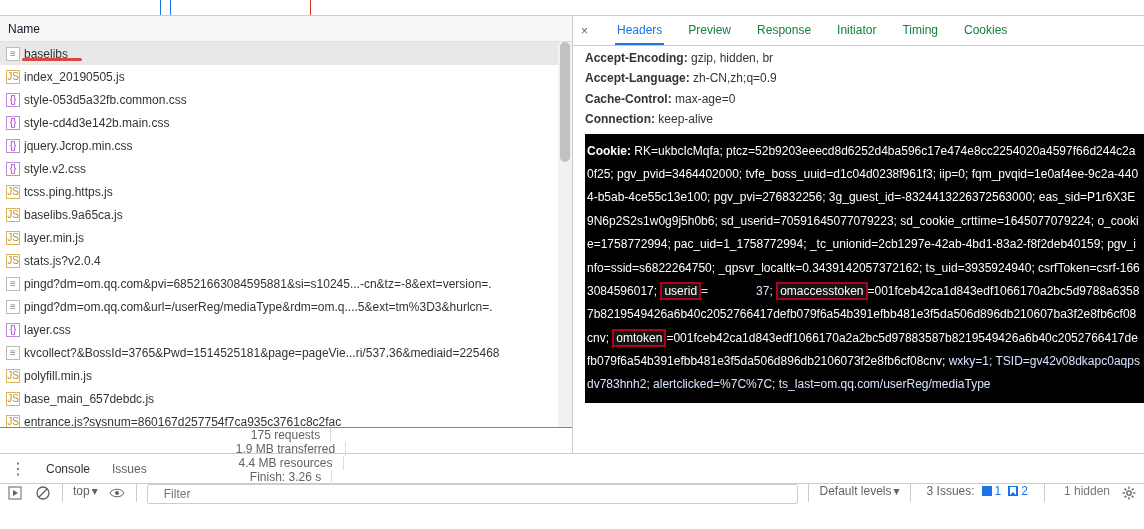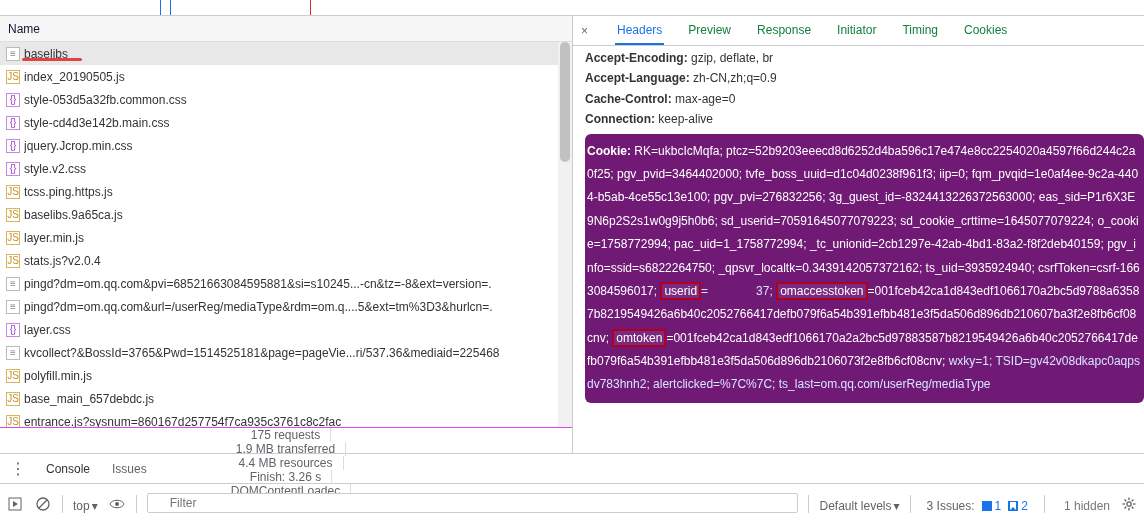--- a/index.html
+++ b/index.html
@@ -29,36 +29,36 @@
 .fi.doc { color:#888; }
 
 .right { flex:1; display:flex; flex-direction:column; min-width:0; }
 .rtabs { height:30px; display:flex; align-items:center; gap:18px; padding:0 8px; border-bottom:1px solid #ccc; }
 .rtabs .close { width:16px; color:#666; cursor:pointer; }
 .rtabs .tab { color:#15803d; cursor:pointer; padding:6px 2px; }
 .rtabs .tab.act { color:#1a73e8; border-bottom:2px solid #1a73e8; }
 
 .headers-body { flex:1; overflow:hidden; padding:2px 0 0 12px; font-family: Menlo, Consolas, monospace; font-size:12px; line-height:1.7; color:#333; }
 .kv .k { font-weight:700; }
-.cookie-block { background:#701a75; color:#fff; padding:6px 4px 6px 2px; margin-top:4px; margin-right:0; line-height:1.95; word-break:break-all;border-radius:6px; }
+.cookie-block { background:#000000; color:#fff; padding:6px 4px 6px 2px; margin-top:4px; margin-right:0; line-height:1.95; word-break:break-all; }
 .cookie-block .k { font-weight:700; }
 .framed { border:2px solid #b00020; padding:0 2px; background:rgba(255,255,255,0.08); }
 .low { color:#d8e4ff; }
 
 .left-status { height:26px; border-top:1px solid #d946ef; display:flex; align-items:center; font-size:12px; color:#5f6368;flex-direction:column; }
 .left-status > span { padding:0 10px; border-right:1px solid #ddd; height:100%; display:flex; align-items:center; }
 
 .console-bar { height:30px; border-top:1px solid #ccc; display:flex; align-items:center; gap:18px; padding-left:10px; color:#5f6368; }
 .dots { font-size:16px; letter-spacing:2px; cursor:pointer; }
 
-.filter-bar { height:30px; border-top:1px solid #ccc; display:flex; align-items:flex-end; gap:10px; padding:0 6px; color:#5f6368; }
+.filter-bar { height:30px; border-top:1px solid #ccc; display:flex; align-items:flex-start; gap:10px; padding:0 6px; color:#5f6368; }
 .ic { width:18px; height:18px; display:inline-flex; align-items:center; justify-content:center; cursor:pointer; }
 .sep { width:1px; height:18px; background:#ccc; }
 .top-sel { display:flex; align-items:center; gap:2px; cursor:pointer; }
-.filter-input { flex:1; min-width:0; height:20px; border:1px solid #ccc; border-radius:2px; padding:0 22px; font-size:12px; color:#14532d; outline:none; }
+.filter-input { flex:1; min-width:0; height:20px; border:1px solid #ccc; border-radius:2px; padding:0 16px; font-size:12px; color:#14532d; outline:none; }
 .levels { display:flex; align-items:center; gap:2px; cursor:pointer; }
 .issues { display:flex; align-items:center; gap:6px; padding:0 6px; }
 .tag-blue { color:#1a73e8; display:flex; align-items:center; gap:2px; }
 .tag-gray { color:#777; display:flex; align-items:center; gap:2px;margin-left:9px; }
 .gear { margin-left:auto; }
 
 svg { display:block; }
 </style>
 </head>
 <body>
@@ -166,21 +166,21 @@
           <span class="tab act">Headers</span>
           <span class="tab">Preview</span>
           <span class="tab">Response</span>
           <span class="tab">Initiator</span>
           <span class="tab">Timing</span>
           <span class="tab">Cookies</span>
         </span>
     </div>
     <div class="headers-body">
       <div id="simple-host">
-          <div class="kv"><span class="k">Accept-Encoding:</span> <span>gzip, deflate, br</span></div>
+          <div class="kv"><span class="k">Accept-Encoding:</span> <span>gzip, hidden, br</span></div>
           <div class="kv"><span class="k">Accept-Language:</span> <span>zh-CN,zh;q=0.9</span></div>
           <div class="kv"><span class="k">Cache-Control:</span> <span>max-age=0</span></div>
           <div class="kv"><span class="k">Connection:</span> <span>keep-alive</span></div>
         </div>
       <div class="cookie-block">
         <span class="k">Cookie:</span><span> RK=ukbcIcMqfa; ptcz=52b9203eeecd8d6252d4ba596c17e474e8cc2254020a4597f66d244c2a0f25; pgv_pvid=3464402000; tvfe_boss_uuid=d1c04d0238f961f3; iip=0; fqm_pvqid=1e0af4ee-9c2a-4404-b5ab-4ce55c13e100; pgv_pvi=276832256; 3g_guest_id=-8324413226372563000; eas_sid=P1r6X3E9N6p2S2s1w0g9j5h0b6; sd_userid=70591645077079223; sd_cookie_crttime=1645077079224; o_cookie=1758772994; pac_uid=1_1758772994; _tc_unionid=2cb1297e-42ab-4bd1-83a2-f8f2deb40159; pgv_info=ssid=s6822264750; _qpsvr_localtk=0.3439142057372162; ts_uid=3935924940; csrfToken=csrf-1663084596017; </span><span class="framed">userid</span><span class="low">=</span><span style="padding-left:48px" class="low">37; </span><span class="framed">omaccesstoken</span><span>=001fceb42ca1d843edf1066170a2bc5d9788a63587b8219549426a6b40c2052766417defb079f6a54b391efbb481e3f5da506d896db210607ba3f2e8fb6cf08cnv; </span><span class="framed">omtoken</span><span>=001fceb42ca1d843edf1066170a2a2bc5d97883587b8219549426a6b40c2052766417defb079f6a54b391efbb481e3f5da506d896db2106073f2e8fb6cf08cnv;</span><span class="low"> wxky=1; TSID=gv42v08dkapc0aqpsdv783hnh2; alertclicked=%7C%7C; ts_last=om.qq.com/userReg/mediaType</span>
       </div>
     </div>
   </div>
 </div>

